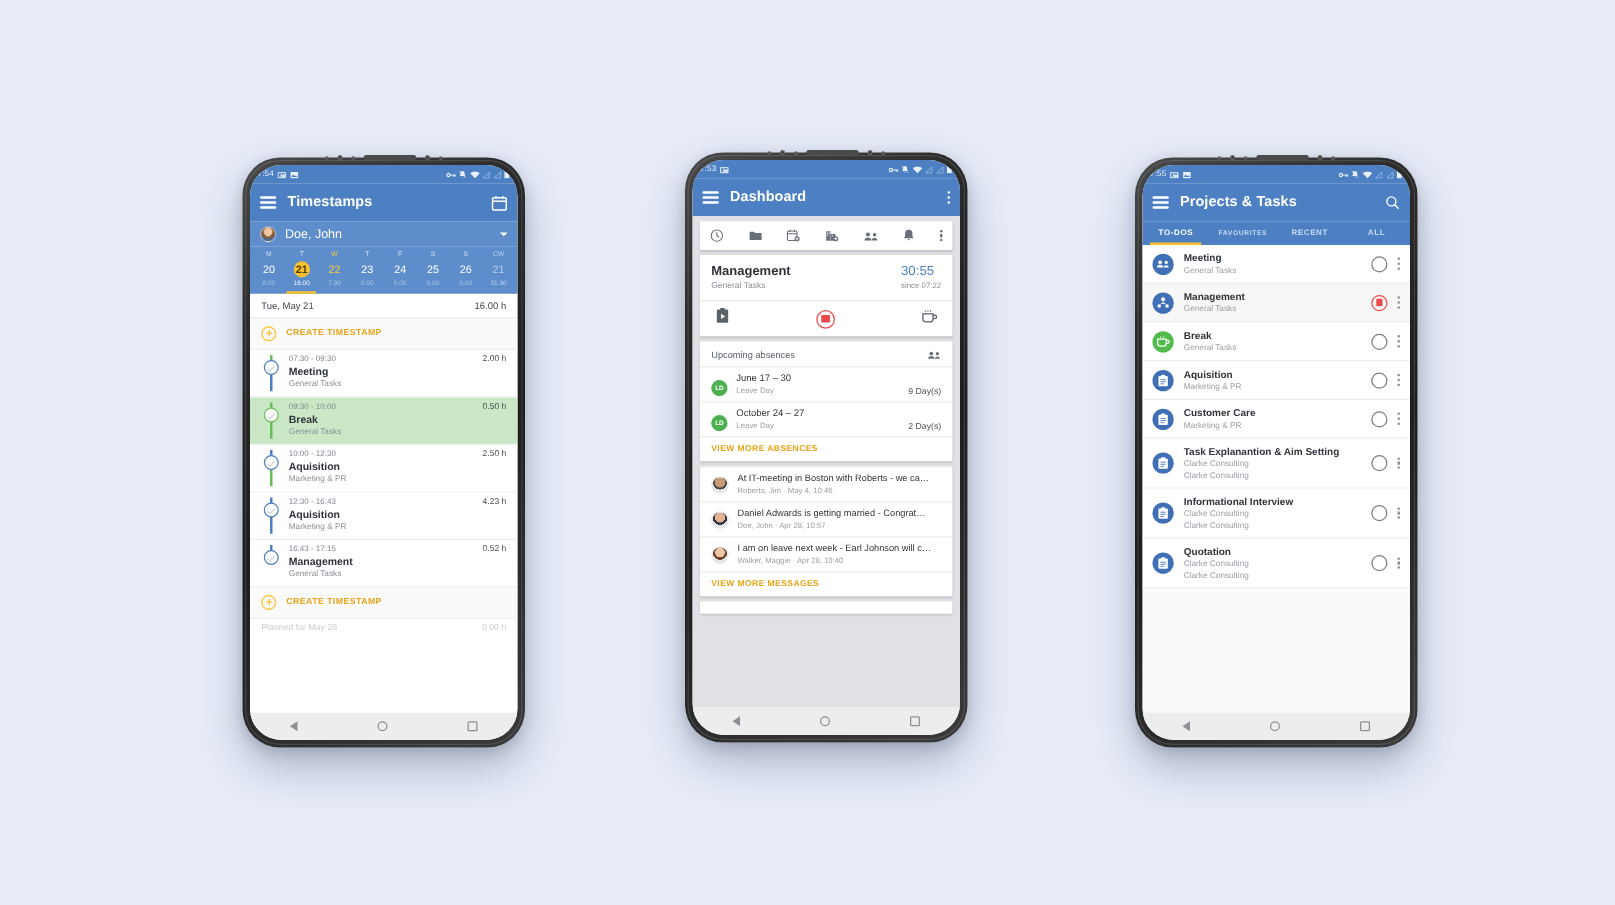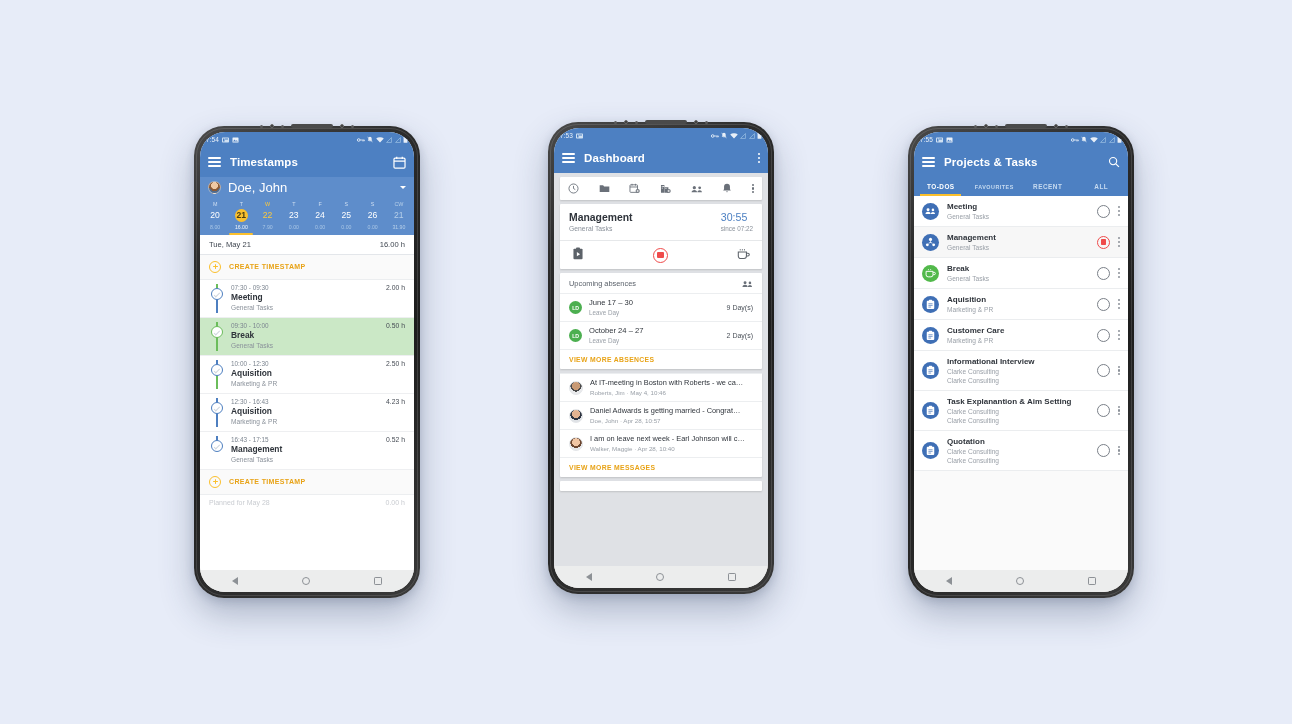--- a/index.html
+++ b/index.html
@@ -71,21 +71,21 @@
   
   .userbar{
     background:#5e8dcb; color:#fff; flex:none;
     display:flex; align-items:center; gap:7px; padding:3px 8px; height:20px;
   }
   .avatar-sm{
     width:13px;height:13px;border-radius:50%;flex:none;
     background: radial-gradient(circle at 50% 32%, #f0c9a4 0 38%, #8a5a37 39% 58%, #4f6b8f 59% 100%);
     border:1px solid rgba(255,255,255,.5);
   }
-  .userbar .uname{ font-size:13px; }
+  .userbar .uname{ font-size:10px; }
   .caret-down{
     margin-left:auto; width:0;height:0;
     border-left:3.4px solid transparent;border-right:3.4px solid transparent;
     border-top:3.8px solid #fff;
   }
   .weekstrip{ background:#5e8dcb; padding:3px 2px 0; flex:none; position:relative;}
   .wrow{ display:flex; }
   .wcell{ flex:1; text-align:center; }
   .wdow{ font-size:5.4px; color:#cfdff2; line-height:9px; }
   .wnum{ font-size:8.6px; color:#fff; line-height:13px; position:relative; }
@@ -190,21 +190,21 @@
     width:15px;height:15px;border-radius:50%;border:1.6px solid #ef4b4b;
     display:flex;align-items:center;justify-content:center;
   }
   .stop-btn i{ width:6.4px;height:6.4px;background:#ef4b4b;border-radius:1px; display:block;}
 
   .sec-head{
     display:flex; align-items:center; justify-content:space-between;
     padding:6px 9px 5px; font-size:7.4px; color:#585f68;
   }
   .abs-row{
-    display:flex; align-items:center; gap:7px; padding:4px 9px;
+    display:flex; align-items:flex-end; gap:7px; padding:4px 9px;
     border-top:1px solid #eceef0;
   }
   .abs-badge{
     width:13px;height:13px;border-radius:50%;background:#4caf50;flex:none;
     color:#fff;font-size:5.2px;font-weight:700;display:flex;align-items:center;justify-content:center;
     letter-spacing:-.2px;
   }
   .abs-main{ flex:1; min-width:0; }
   .abs-t{ font-size:7.6px; color:#2f343b; line-height:10px;}
   .abs-s{ font-size:6.3px; color:#9aa0a8; line-height:9px;}
@@ -925,21 +925,21 @@
 
         <div class="task-row">
           <div class="t-ico">
               <svg width="9" height="11" viewBox="0 0 12 14">
                 <rect x="1" y="2" width="10" height="11" rx="1.2" fill="#fff"></rect>
                 <rect x="3.8" y="0.6" width="4.4" height="2.4" rx=".9" fill="#fff"></rect>
                 <path d="M3.2 6h5.6M3.2 8.2h5.6M3.2 10.4h3.6" stroke="#3f6fb5" stroke-width=".9"></path>
               </svg>
             </div>
           <div class="t-main">
-            <div class="t-title">Informational Interview</div>
+            <div class="t-title">Task Explanantion &amp; Aim Setting</div>
             <div class="t-sub">Clarke Consulting</div>
             <div class="t-sub">Clarke Consulting</div>
           </div>
           <div class="play-btn">
               <i></i>
             </div>
           <div class="kebab kebab-g">
               <i></i>
               <i></i>
               <i></i>
@@ -948,21 +948,21 @@
 
         <div class="task-row">
           <div class="t-ico">
               <svg width="9" height="11" viewBox="0 0 12 14">
                 <rect x="1" y="2" width="10" height="11" rx="1.2" fill="#fff"></rect>
                 <rect x="3.8" y="0.6" width="4.4" height="2.4" rx=".9" fill="#fff"></rect>
                 <path d="M3.2 6h5.6M3.2 8.2h5.6M3.2 10.4h3.6" stroke="#3f6fb5" stroke-width=".9"></path>
               </svg>
             </div>
           <div class="t-main">
-            <div class="t-title">Task Explanantion &amp; Aim Setting</div>
+            <div class="t-title">Informational Interview</div>
             <div class="t-sub">Clarke Consulting</div>
             <div class="t-sub">Clarke Consulting</div>
           </div>
           <div class="play-btn">
               <i></i>
             </div>
           <div class="kebab kebab-g">
               <i></i>
               <i></i>
               <i></i>

